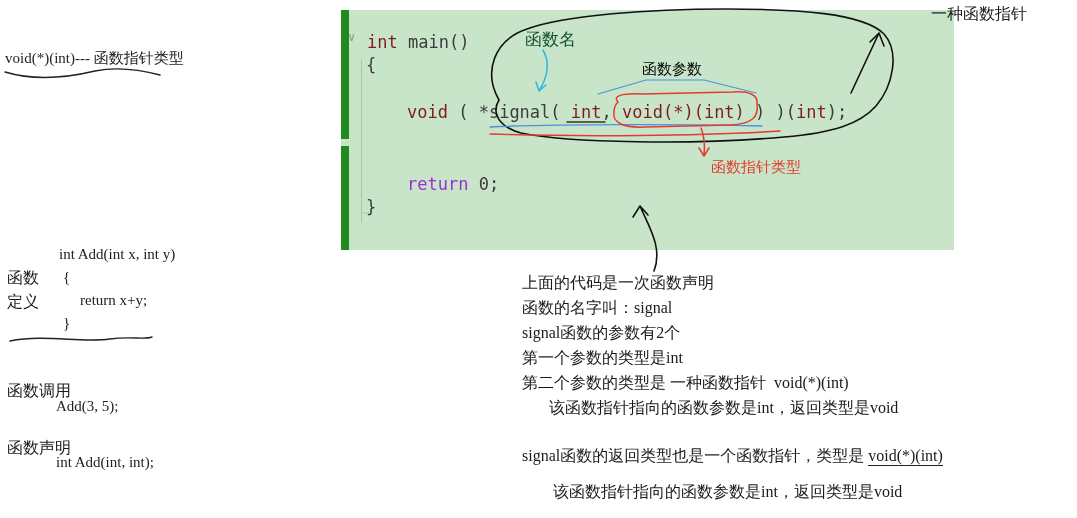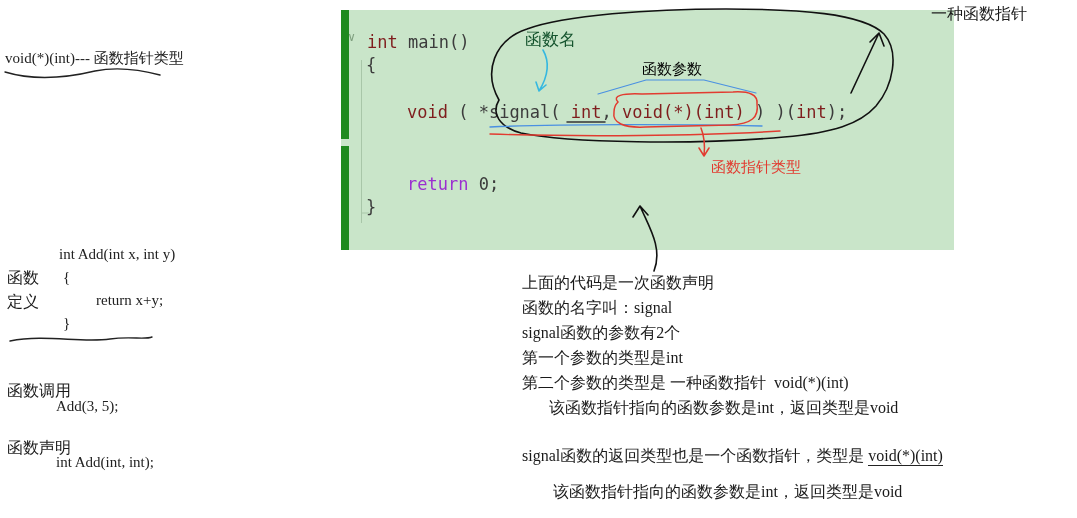--- a/index.html
+++ b/index.html
@@ -57,21 +57,21 @@
   <div class="lbl blue" style="left:642px;top:60px;">函数参数</div>
   <div class="lbl red" style="left:695px;top:158px;margin-left:16px;">函数指针类型</div>
   <div class="lbl blk" style="left:931px;top:4px;">一种函数指针</div>
 
   <div class="note" style="left:5px;top:28px;margin-top:21px;">void(*)(int)--- 函数指针类型</div>
 
   <div class="note cn16" style="left:7px;top:268px;">函数</div>
   <div class="note cn16" style="left:7px;top:292px;">定义</div>
   <div class="note" style="left:59px;top:246px;">int Add(int x, int y)</div>
   <div class="note" style="left:63px;top:269px;">{</div>
-  <div class="note" style="left:96px;top:292px;">return x+y;</div>
+  <div class="note" style="left:80px;top:292px;">return x+y;</div>
   <div class="note" style="left:63px;top:315px;">}</div>
 
   <div class="note cn16" style="left:7px;top:381px;">函数调用</div>
   <div class="note" style="left:56px;top:398px;">Add(3, 5);</div>
 
   <div class="note cn16" style="left:7px;top:438px;">函数声明</div>
   <div class="note" style="left:56px;top:454px;">int Add(int, int);</div>
 
   <div class="explain">
     <div class="exp-line">上面的代码是一次函数声明</div>

